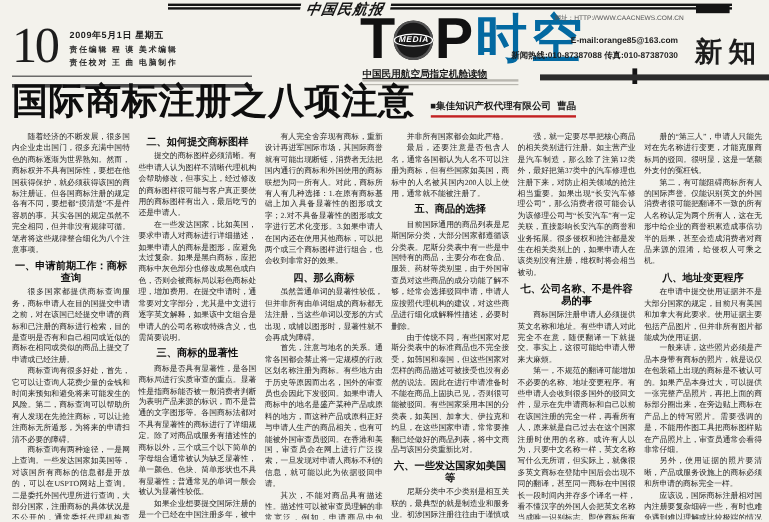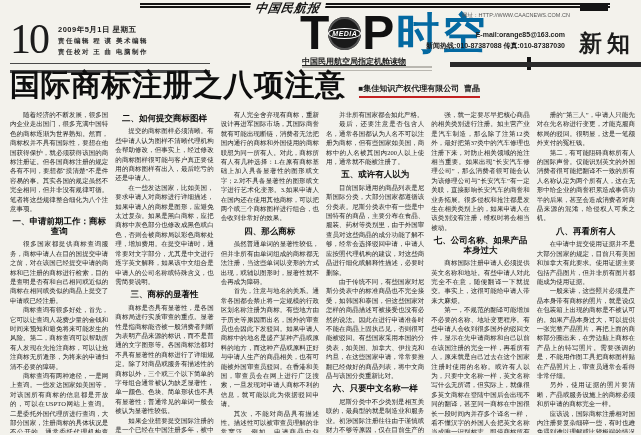--- a/index.html
+++ b/index.html
@@ -123,36 +123,36 @@
     <div class="col">
         <div class="para">有人完全舍弃现有商标，重新设计再进军国际市场，其国际商誉就有可能出现断链，消费者无法把国内通行的商标和外国使用的商标联想为同一所有人。对此，商标所有人有几种选择：1.在原有商标基础上加入具备显著性的图形或文字；2.对不具备显著性的图形或文字进行艺术化变形。3.如果申请人在国内还在使用其他商标，可以把两个或三个商标图样进行组合，也会收到非常好的效果。</div>
         <div class="sec-head">四、那么商标</div>
         <div class="para">虽然普通单词的显著性较低，但并非所有由单词组成的商标都无法注册，当这些单词以变形的方式出现，或辅以图形时，显著性就不会再成为障碍。</div>
         <div class="para">首先，注意与地名的关系。通常各国都会禁止将一定规模的行政区划名称注册为商标。有些地方由于历史等原因而出名，国外的审查员也会因此下发驳回。如果申请人商标中的地名是盛产某种产品或原料的地方，而这种产品或原料正好与申请人生产的商品相关，也有可能被外国审查员驳回。在香港和美国，审查员会在网上进行广泛搜索，一旦发现对申请人商标不利的信息，就可能以此为依据驳回申请。</div>
         <div class="para">其次，不能对商品具有描述性。描述性可以被审查员理解的非常宽泛，例如，申请商品中包含“馒头”，那么商标“面旺”就有可能对商品具有描述性。当然，</div>
       </div>
     <div class="col">
         <div class="para">并非所有国家都会如此严格。</div>
         <div class="para">最后，还要注意是否包含人名，通常各国都认为人名不可以注册为商标，但有些国家如美国，商标中的人名被其国内200人以上使用，通常就不能被注册了。</div>
-        <div class="sec-head">五、或许有人以为</div>
+        <div class="sec-head">五、商品的选择</div>
         <div class="para">目前国际通用的商品列表是尼斯国际分类，大部分国家都遵循该分类表。尼斯分类表中有一些是中国特有的商品，主要分布在食品、服装、药材等类别里，由于外国审查员对这些商品的成分功能了解不够，经常会选择驳回申请，申请人应按照代理机构的建议，对这些商品进行细化或解释性描述，必要时删除。</div>
         <div class="para">由于传统不同，有些国家对尼斯分类表中的标准商品也不完全接受，如韩国和泰国，但这些国家对怎样的商品描述可被接受也没有必然的说法。因此在进行申请准备时不能在商品上固执己见，否则很可能被驳回。有些国家采用本国的分类表，如美国、加拿大、伊拉克和约旦，在这些国家申请，常常要推翻已经做好的商品列表，将中文商品与该国分类重新比对。</div>
-        <div class="sec-head">六、只要中文名称一样</div>
+        <div class="sec-head">六、一些发达国家如美国等</div>
         <div class="para">尼斯分类中不少类别是相互关联的，最典型的就是制造业和服务业。初涉国际注册往往由于谨慎或财力不够等原因，仅在目前生产的商品或服务上进行注册，但如果企业想在国际市场做大做</div>
       </div>
     <div class="col">
         <div class="para">强，就一定要尽早把核心商品的相关类别进行注册。如主营产业是汽车制造，那么除了注第12类外，最好把第37类中的汽车修理也注册下来，对防止相关领域的抢注相当重要。如果出现“长安汽车修理公司”，那么消费者很可能会认为该修理公司与“长安汽车”有一定关联，直接影响长安汽车的商誉和业务拓展。很多侵权和抢注都是发生在相关类别上的，如果申请人在该类别没有注册，维权时将会相当被动。</div>
-        <div class="sec-head">七、公司名称、如果产品本身过大</div>
+        <div class="sec-head">七、公司名称、不是件容易的事</div>
         <div class="para">商标国际注册申请人必须提供英文名称和地址。有些申请人对此完全不在意，随便翻译一下就提交。事实上，这很可能给申请人带来大麻烦。</div>
         <div class="para">第一，不规范的翻译可能增加不必要的名称、地址变更程序。有些申请人会收到很多国外的驳回文件，显示在先申请商标和自己以前在该国注册的完全一样，再看所有人，原来就是自己过去在这个国家注册时使用的名称。或许有人以为，只要中文名称一样，英文名称写什么无所谓，但实际上，就像很多英文商标在登陆中国后会出现不同的翻译，甚至同一商标在中国很长一段时间内并存多个译名一样，看不懂汉字的外国人会把英文名称当成唯一识别标志。即使商标所有人的中文名称和地址没有变化，但只要英文名称变了，外国商标局同样会把在先的不同公司名称当作是在先注</div>
       </div>
     <div class="col">
         <div class="para">册的“第三人”，申请人只能先对在先名称进行变更，才能克服商标局的驳回。很明显，这是一笔额外支付的冤枉钱。</div>
         <div class="para">第二，有可能阻碍商标所有人的国际声誉。仅能识别英文的外国消费者很可能把翻译不一致的所有人名称认定为两个所有人，这在无形中给企业的商誉积累造成事倍功半的后果，甚至会造成消费者对商品来源的混淆，给侵权人可乘之机。</div>
-        <div class="sec-head">八、再看所有人</div>
+        <div class="sec-head">八、地址变更程序</div>
         <div class="para">在申请中提交使用证据并不是大部分国家的规定，目前只有美国和加拿大有此要求。使用证据主要包括产品图片，但并非所有图片都能成为使用证据。</div>
         <div class="para">一般来讲，这些照片必须是产品本身带有商标的照片，就是说仅在包装箱上出现的商标是不被认可的。如果产品本身过大，可以提供一张完整产品照片，再把上面的商标部分圈出来，在旁边贴上商标在产品上的特写照片。需要强调的是，不能用作图工具把商标图样贴在产品照片上，审查员通常会看得非常仔细。</div>
         <div class="para">另外，使用证据的照片要清晰，产品或服务设施上的商标必须和所申请的商标完全一样。</div>
         <div class="para">应该说，国际商标注册相对国内注册要复杂细碎一些，有时也难免遇到难以理解或比较极端的情况发生，但只要遵循上述八点，商标所有人的国际注册之路就会相对平坦，也会快捷很多。</div>
       </div>
   </div>
 
 </div>
 
 </body></html>

